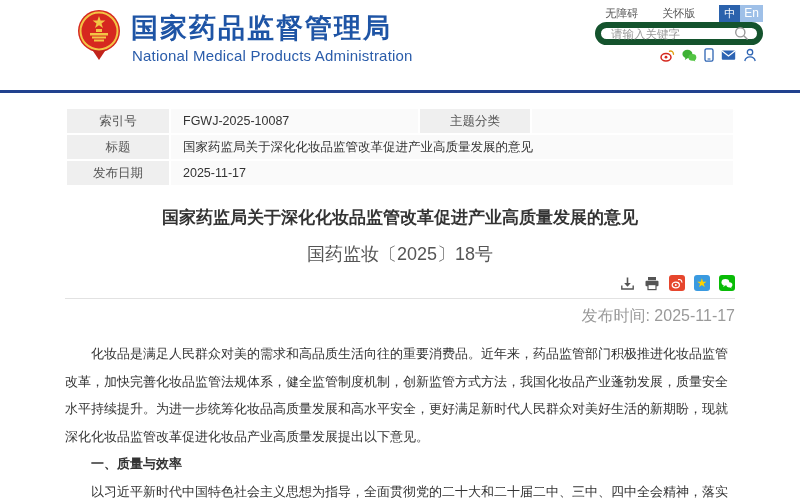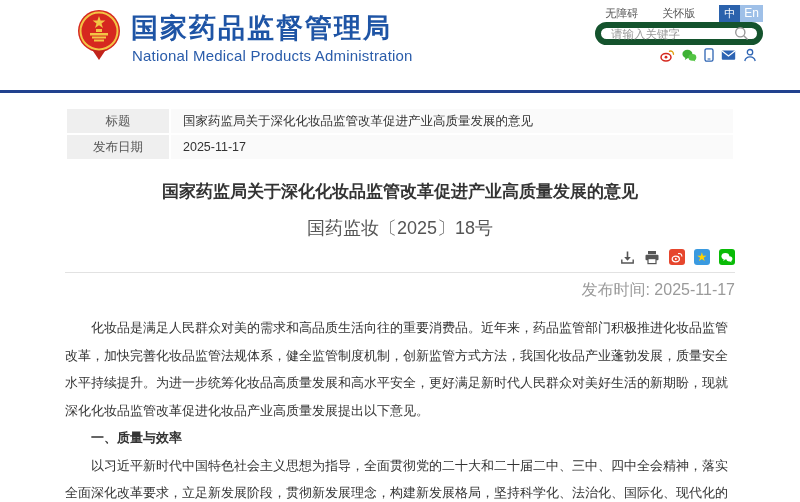--- a/index.html
+++ b/index.html
@@ -157,20 +157,26 @@
 <main class="main">
 
   <table class="meta">
     <colgroup>
         <col style="width:102px">
         <col style="width:247px">
         <col style="width:110px">
         <col>
       </colgroup>
     <tbody>
+        <tr>
+      <td class="mlabel">索引号</td>
+      <td class="mvalue">FGWJ-2025-10087</td>
+      <td class="mlabel">主题分类</td>
+      <td class="mvalue"></td>
+    </tr>
     <tr>
       <td class="mlabel">标题</td>
       <td class="mvalue" colspan="3">国家药监局关于深化化妆品监管改革促进产业高质量发展的意见</td>
     </tr>
     <tr>
       <td class="mlabel">发布日期</td>
       <td class="mvalue" colspan="3">2025-11-17</td>
     </tr>
   </tbody>
     </table>

